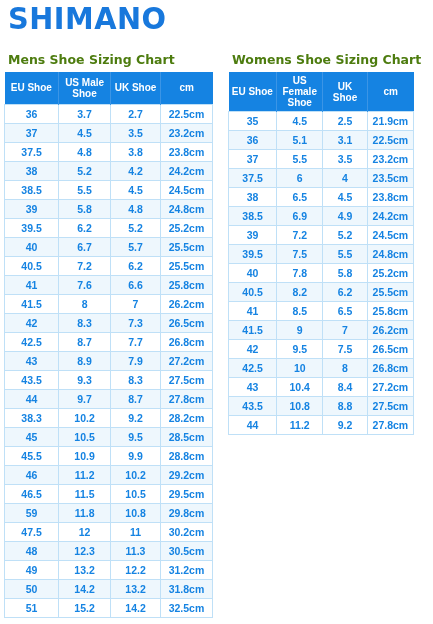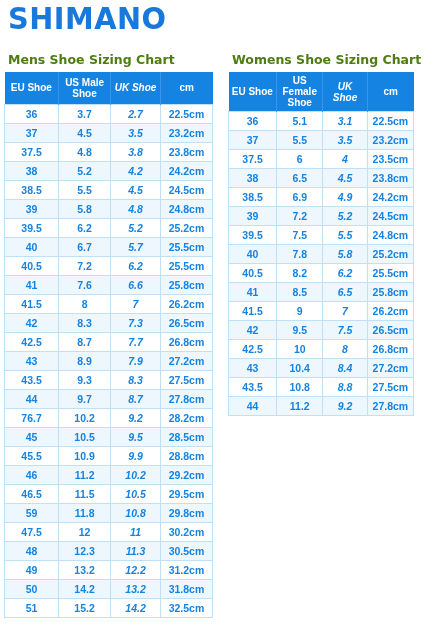--- a/index.html
+++ b/index.html
@@ -98,21 +98,21 @@
   table.size-table tbody tr:nth-child(even) td {
     background: #EEF7FD;
   }
   table.size-table tbody tr:nth-child(odd) td {
     background: #FFFFFF;
   }
 
   
   .col-eu { width: 26%; }
   .col-us { width: 25%; }
-  .col-uk { width: 24%; font-style: italic; }
+  .col-uk { width: 24%; }
   .col-cm { width: 25%; }
 </style>
 </head>
 <body>
 
 <div class="brand">SHIMANO</div>
 
 <div class="charts">
 
   <div class="chart-block mens">
@@ -217,21 +217,21 @@
             <td class="col-uk">8.3</td>
             <td class="col-cm">27.5cm</td>
           </tr>
           <tr>
             <td class="col-eu">44</td>
             <td class="col-us">9.7</td>
             <td class="col-uk">8.7</td>
             <td class="col-cm">27.8cm</td>
           </tr>
           <tr>
-            <td class="col-eu">76.7</td>
+            <td class="col-eu">38.3</td>
             <td class="col-us">10.2</td>
             <td class="col-uk">9.2</td>
             <td class="col-cm">28.2cm</td>
           </tr>
           <tr>
             <td class="col-eu">45</td>
             <td class="col-us">10.5</td>
             <td class="col-uk">9.5</td>
             <td class="col-cm">28.5cm</td>
           </tr>
@@ -299,20 +299,26 @@
       <thead>
         <tr>
           <th class="col-eu">EU Shoe</th>
           <th class="col-us">US Female Shoe</th>
           <th class="col-uk">UK Shoe</th>
           <th class="col-cm">cm</th>
         </tr>
       </thead>
       <tbody>
           <tr>
+            <td class="col-eu">35</td>
+            <td class="col-us">4.5</td>
+            <td class="col-uk">2.5</td>
+            <td class="col-cm">21.9cm</td>
+          </tr>
+          <tr>
             <td class="col-eu">36</td>
             <td class="col-us">5.1</td>
             <td class="col-uk">3.1</td>
             <td class="col-cm">22.5cm</td>
           </tr>
           <tr>
             <td class="col-eu">37</td>
             <td class="col-us">5.5</td>
             <td class="col-uk">3.5</td>
             <td class="col-cm">23.2cm</td>

